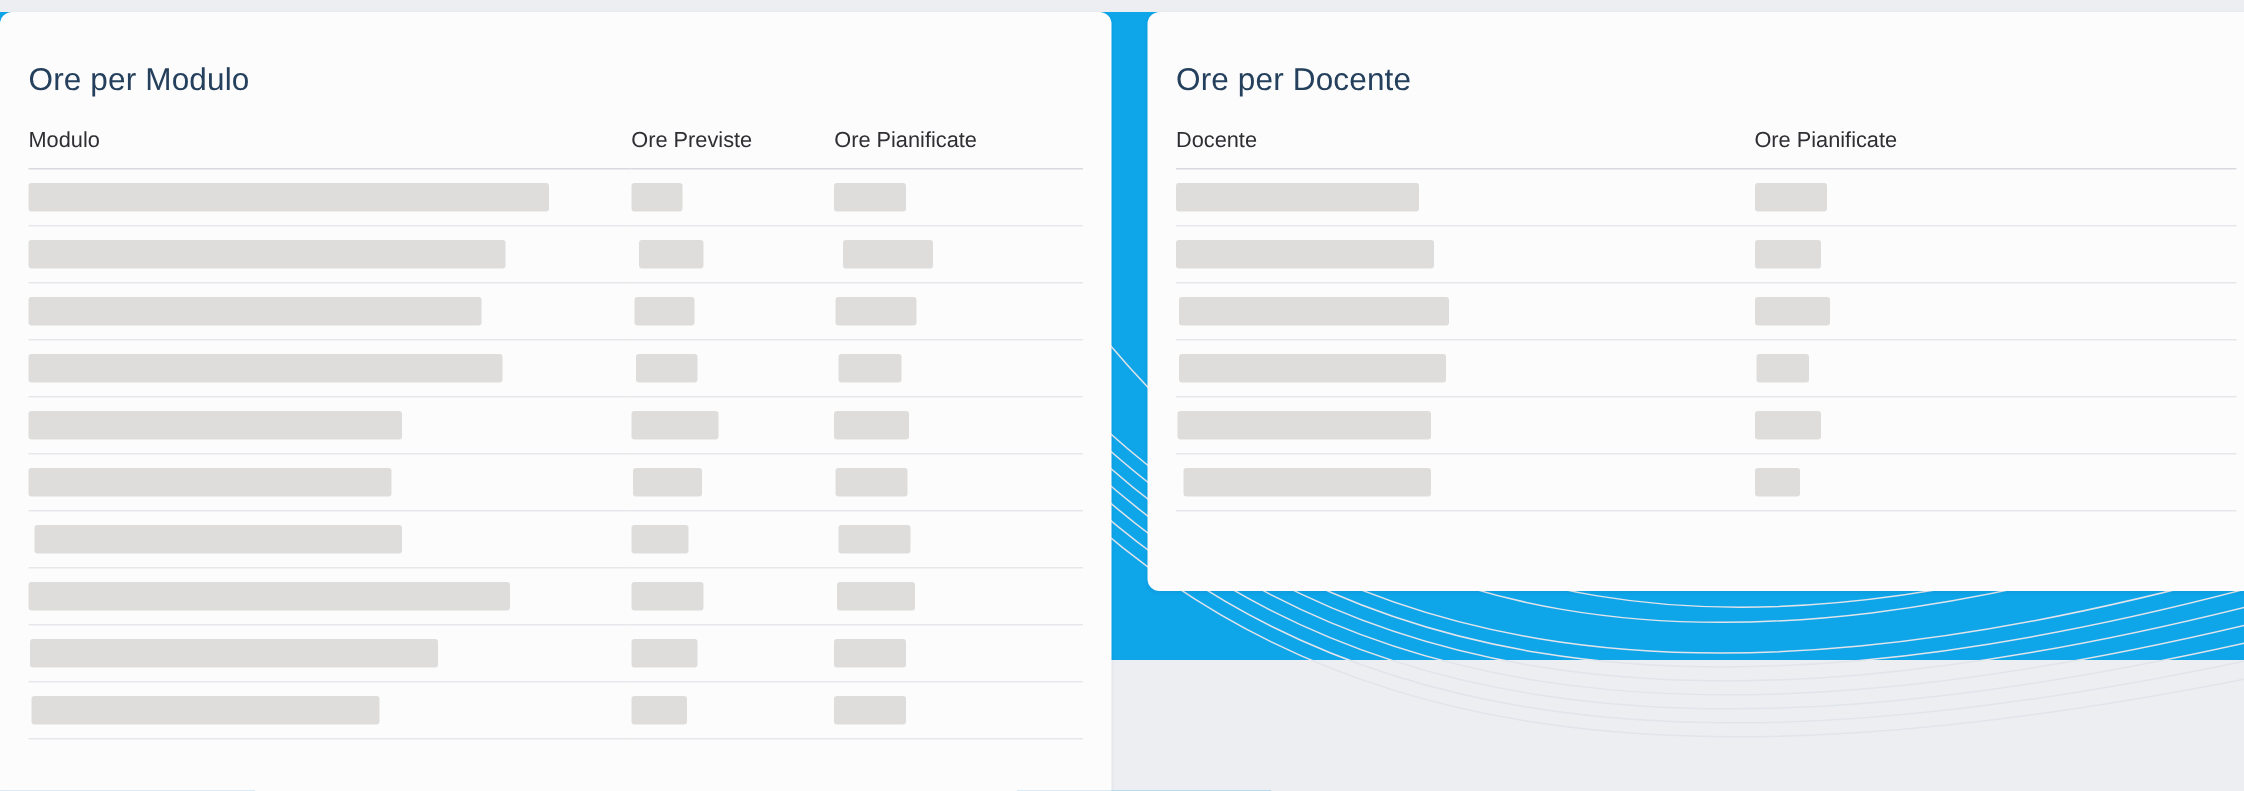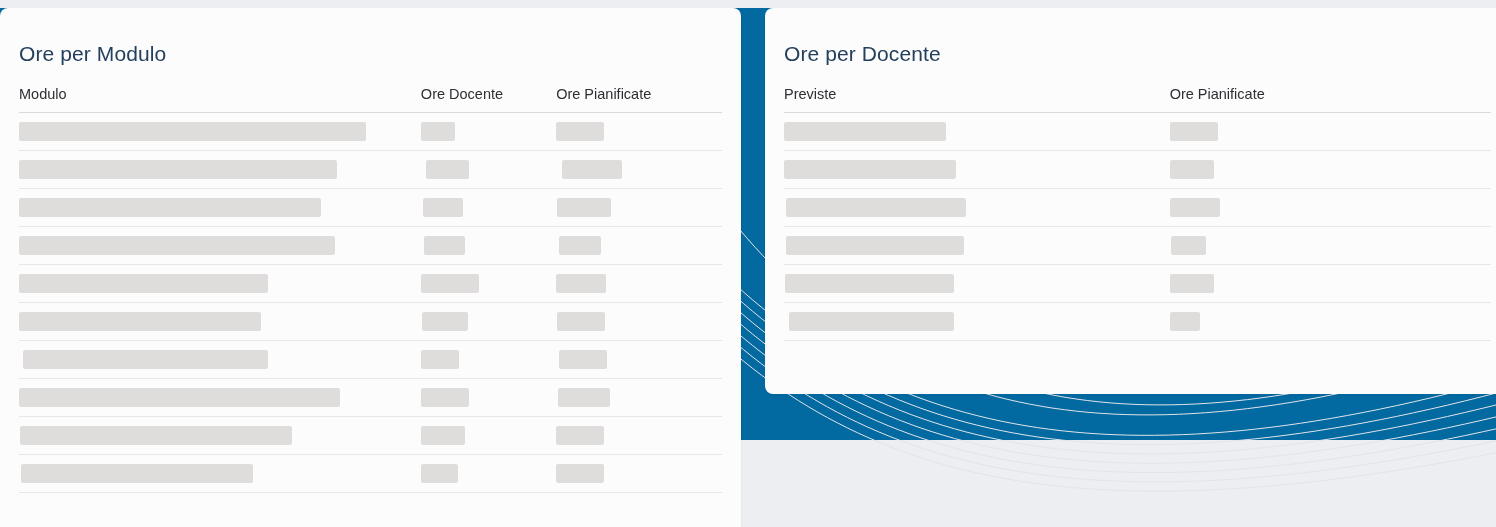--- a/index.html
+++ b/index.html
@@ -9,21 +9,21 @@
     width: 1496px;
     height: 527px;
     overflow: hidden;
     font-family: "Liberation Sans", sans-serif;
   }
 
   .page {
     position: relative;
     width: 1496px;
     height: 440px;
-    background: #0369a1;
+    background: #0ea5e9;
   }
 
   
   .swoosh {
     position: absolute;
     left: 700px;
     top: 230px;
     width: 800px;
     height: 300px;
     pointer-events: none;
@@ -131,21 +131,21 @@
       <path d="M80 0 C 230 180, 450 230, 800 108"></path>
     </g>
   </svg>
 
   <div class="card card-left">
     <h2 class="card-title">Ore per Modulo</h2>
     <table class="data-table">
       <thead>
         <tr>
           <th class="col-mod-name">Modulo</th>
-          <th class="col-mod-prev">Ore Docente</th>
+          <th class="col-mod-prev">Ore Previste</th>
           <th class="col-mod-pian">Ore Pianificate</th>
         </tr>
       </thead>
       <tbody id="modulo-body">
           <tr>
             <td>
               <span class="ph" style="width: 347px; margin-left: 0px;"></span>
             </td>
             <td>
               <span class="ph" style="width: 34px; margin-left: 0px;"></span>
@@ -255,21 +255,21 @@
           </tr>
         </tbody>
     </table>
   </div>
 
   <div class="card card-right">
     <h2 class="card-title">Ore per Docente</h2>
     <table class="data-table">
       <thead>
         <tr>
-          <th class="col-doc-name">Previste</th>
+          <th class="col-doc-name">Docente</th>
           <th class="col-doc-pian">Ore Pianificate</th>
         </tr>
       </thead>
       <tbody id="docente-body">
           <tr>
             <td>
               <span class="ph" style="width: 162px; margin-left: 0px;"></span>
             </td>
             <td>
               <span class="ph" style="width: 48px; margin-left: 0px;"></span>

